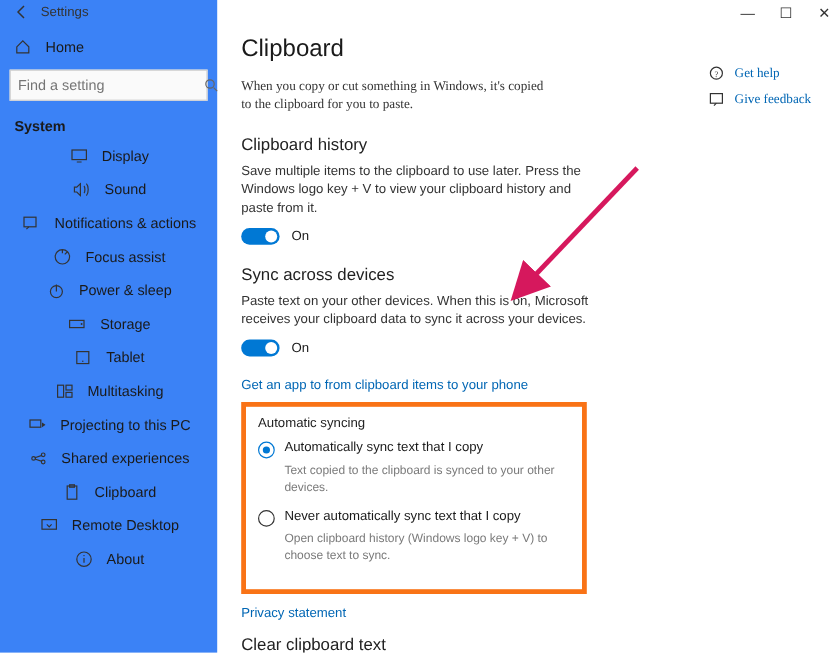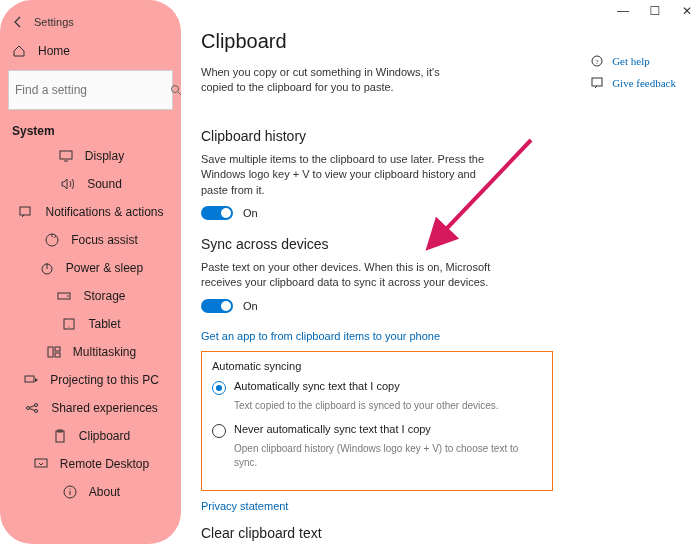--- a/index.html
+++ b/index.html
@@ -13,26 +13,25 @@
     overflow: hidden;
     position: relative;
   }
   .window {
     display: flex;
     width: 100%;
     height: 100%;
   }
   .sidebar {
     width: 181px;
-    background: #fca5a5;
+    background: #3b82f6;
     display: flex;
     flex-direction: column;
-    padding-top: 12px;
+    padding-top: 0;
     position: relative;
-    border-radius: 32px;
   }
   .titlebar {
     display: flex;
     align-items: center;
     font-size: 11px;
     padding: 2px 10px 6px 10px;
     color: #333;
   }
   .titlebar .back {
     width: 16px; height: 16px;
@@ -51,21 +50,21 @@
   .home-row .icon, .nav-item .icon {
     width: 14px; height: 14px;
     display: inline-flex;
     align-items: center;
     justify-content: center;
     margin-right: 12px;
     color: #333;
   }
   .search-box {
     margin: 4px 8px 8px 8px;
-    height: 40px;
+    height: 26px;
     background: #fafafa;
     border: 1px solid #cfcfcf;
     display: flex;
     align-items: center;
     padding: 0 6px;
   }
   .search-box input {
     border: none;
     background: transparent;
     outline: none;
@@ -111,21 +110,22 @@
     font-size: 20px;
     font-weight: 400;
     margin-bottom: 12px;
     margin-top: 10px;
   }
   .desc {
     font-size: 11px;
     color: #333;
     line-height: 1.4;
     max-width: 260px;
-    margin-bottom: 32px;
+    margin-bottom: 16px;
+    font-family: Liberation Serif, serif;
   }
   h2 {
     font-size: 14px;
     font-weight: 400;
     margin-bottom: 8px;
     color: #222;
   }
   .subdesc {
     font-size: 11px;
     color: #333;
@@ -155,25 +155,25 @@
     top: 2px; right: 2px;
   }
   .toggle-label { font-size: 11px; }
   .link {
     color: #0066b4;
     font-size: 11px;
     text-decoration: none;
     cursor: pointer;
   }
   .highlight-box {
-    border: 1px solid #f97316;
+    border: 4px solid #f97316;
     padding: 8px 10px 10px 10px;
     margin-top: 8px;
     margin-bottom: 8px;
-    width: 352px;
+    width: 288px;
   }
   .group-title {
     font-size: 11px;
     color: #222;
     margin-bottom: 8px;
   }
   .radio-row {
     display: flex;
     align-items: flex-start;
     margin-bottom: 4px;

